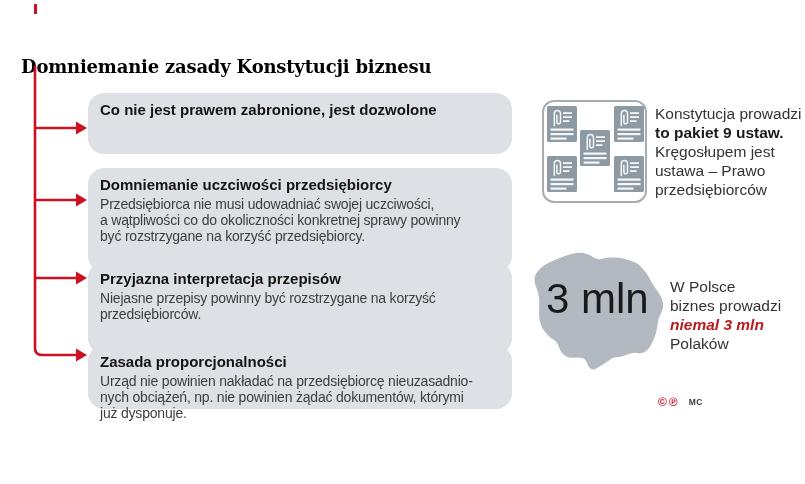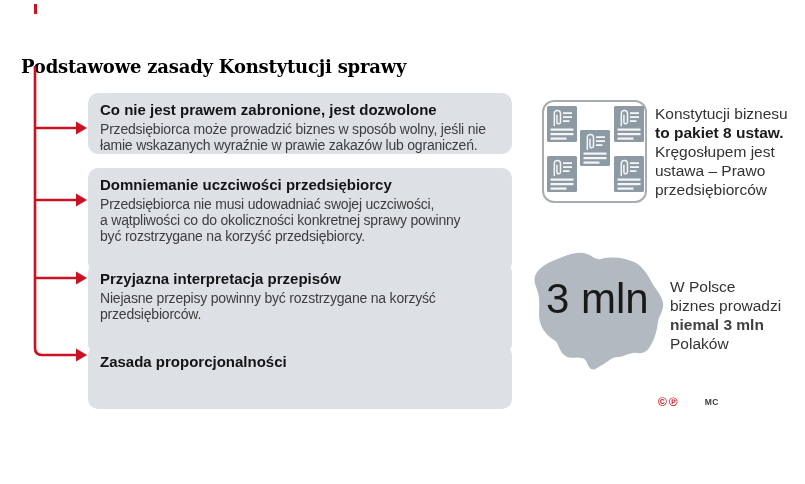--- a/index.html
+++ b/index.html
@@ -22,21 +22,21 @@
     font-family:"DejaVu Serif",serif;font-weight:bold;font-size:18px;
     letter-spacing:-0.2px;color:#000;
   }
   .title-tick{
     position:absolute;left:34px;top:4px;width:3px;height:10px;
     background:var(--accent-red);
   }
   .connector{position:absolute;left:33px;top:64px;}
   .pbox{
     position:absolute;left:88px;width:424px;box-sizing:border-box;
-    background:var(--box-bg);border-radius:10px;padding:8px 12px 0 12px;
+    background:var(--box-bg);border-radius:16px;padding:8px 12px 0 12px;
   }
   .pbox h3{
     margin:0 0 3px 0;font-size:15px;line-height:17px;font-weight:bold;
     color:var(--heading-color);
   }
   .pbox p{
     margin:0;font-size:14px;line-height:16px;color:var(--body-color);
     letter-spacing:-0.2px;white-space:pre-line;
   }
   .box1{top:93px;height:61px;}
@@ -57,75 +57,76 @@
   .map-wrap{position:absolute;left:531px;top:249px;}
   .stat-value{
     position:absolute;left:546px;top:277px;
     font-size:42px;line-height:44px;color:#191919;text-align:right;
   }
   .stat-caption{
     position:absolute;left:670px;top:277px;width:140px;
     font-size:15.5px;line-height:19px;color:var(--caption-color);
     white-space:pre-line;
   }
-  .stat-caption .hl{font-weight:bold;color:#404040;}
+  .stat-caption .hl{font-weight:bold;color:#b91c1c;font-style:italic;}
   .credits{
     position:absolute;left:658px;top:396px;display:flex;align-items:center;
   }
   .credits .sym{
     font-size:12px;line-height:12px;color:var(--accent-red);font-weight:bold;
     margin-right:2px;
   }
   .credits .initials{
-    margin-left:25px;font-size:8.5px;font-weight:bold;color:#3c3c3c;
+    margin-left:9px;font-size:8.5px;font-weight:bold;color:#3c3c3c;
     letter-spacing:0.5px;
   }
 </style>
 </head>
 <body>
 
 <div class="canvas">
 
   <div class="title-tick"></div>
-  <h1 class="page-title">Podstawowe zasady Konstytucji sprawy</h1>
+  <h1 class="page-title">Domniemanie zasady Konstytucji biznesu</h1>
 
   <svg class="connector" width="56" height="300" viewBox="0 0 56 300">
     <g stroke="var(--accent-red)" stroke-width="2.6" fill="none">
       <path d="M2 2 V284 Q2 291 9 291"></path>
       <path d="M2 64 H44"></path>
       <path d="M2 136 H44"></path>
       <path d="M2 214 H44"></path>
       <path d="M9 291 H44"></path>
     </g>
     <g fill="var(--accent-red)">
       <polygon points="43,57.5 43,70.5 54,64"></polygon>
       <polygon points="43,129.5 43,142.5 54,136"></polygon>
       <polygon points="43,207.5 43,220.5 54,214"></polygon>
       <polygon points="43,284.5 43,297.5 54,291"></polygon>
     </g>
   </svg>
 
   <div class="pbox box1">
     <h3>Co nie jest prawem zabronione, jest dozwolone</h3>
-    <p>Przedsiębiorca może prowadzić biznes w sposób wolny, jeśli nie
-łamie wskazanych wyraźnie w prawie zakazów lub ograniczeń.</p>
   </div>
   <div class="pbox box2">
     <h3>Domniemanie uczciwości przedsiębiorcy</h3>
     <p>Przedsiębiorca nie musi udowadniać swojej uczciwości,
 a wątpliwości co do okoliczności konkretnej sprawy powinny
 być rozstrzygane na korzyść przedsiębiorcy.</p>
   </div>
   <div class="pbox box3">
     <h3>Przyjazna interpretacja przepisów</h3>
     <p>Niejasne przepisy powinny być rozstrzygane na korzyść
 przedsiębiorców.</p>
   </div>
   <div class="pbox box4">
     <h3>Zasada proporcjonalności</h3>
+    <p>Urząd nie powinien nakładać na przedsiębiorcę nieuzasadnio-
+nych obciążeń, np. nie powinien żądać dokumentów, którymi
+już dysponuje.</p>
   </div>
 
   <div class="laws-panel">
     <svg width="101" height="99" viewBox="0 0 101 99" style="display:block;margin:0 auto;">
       <defs>
         <g id="doc">
           <rect x="0" y="0" width="30" height="36" rx="1.5" style="fill:var(--doc-gray)"></rect>
           <rect x="16" y="6.2" width="9" height="1.8" fill="#f4f6f7"></rect>
           <rect x="16" y="10.2" width="9" height="1.8" fill="#f4f6f7"></rect>
           <rect x="16" y="14.2" width="6.5" height="1.8" fill="#f4f6f7"></rect>
@@ -136,22 +137,22 @@
         </g>
       </defs>
       <use href="#doc" x="3" y="4"></use>
       <use href="#doc" x="70" y="4"></use>
       <use href="#doc" x="36" y="28"></use>
       <use href="#doc" x="3" y="54"></use>
       <use href="#doc" x="70" y="54"></use>
     </svg>
   </div>
 
-  <div class="laws-caption"><span>Konstytucji biznesu</span>
-<span class="hl">to pakiet 8 ustaw.</span>
+  <div class="laws-caption"><span>Konstytucja prowadzi</span>
+<span class="hl">to pakiet 9 ustaw.</span>
 <span>Kręgosłupem jest
 ustawa – Prawo
 przedsiębiorców</span></div>
 
   <div class="map-wrap">
     <svg width="135" height="124" viewBox="0 0 135 124">
       <path style="fill:var(--map-gray)" d="
         M4 27
         C8 17 19 13 29 9
         C38 5 48 2 56 5

